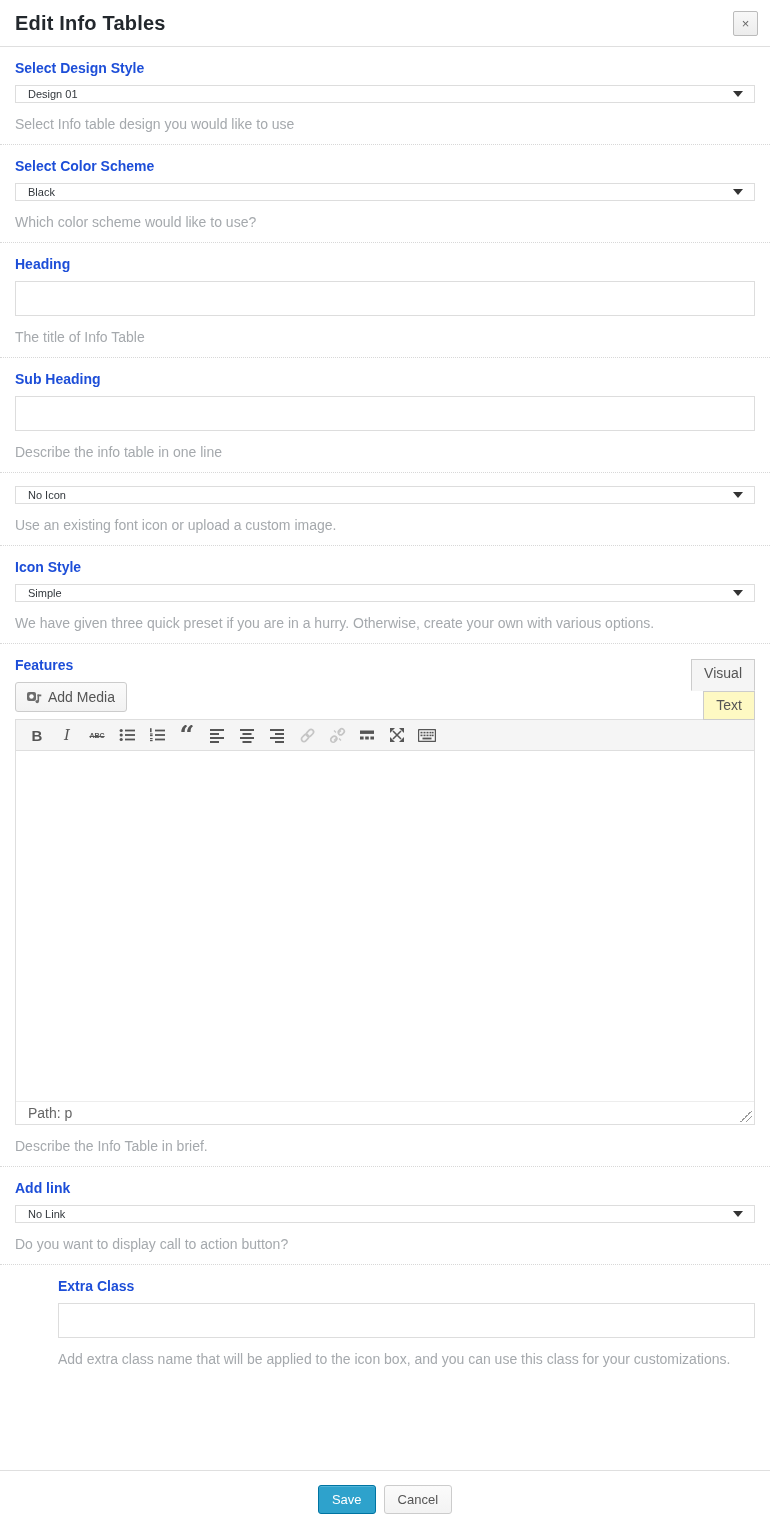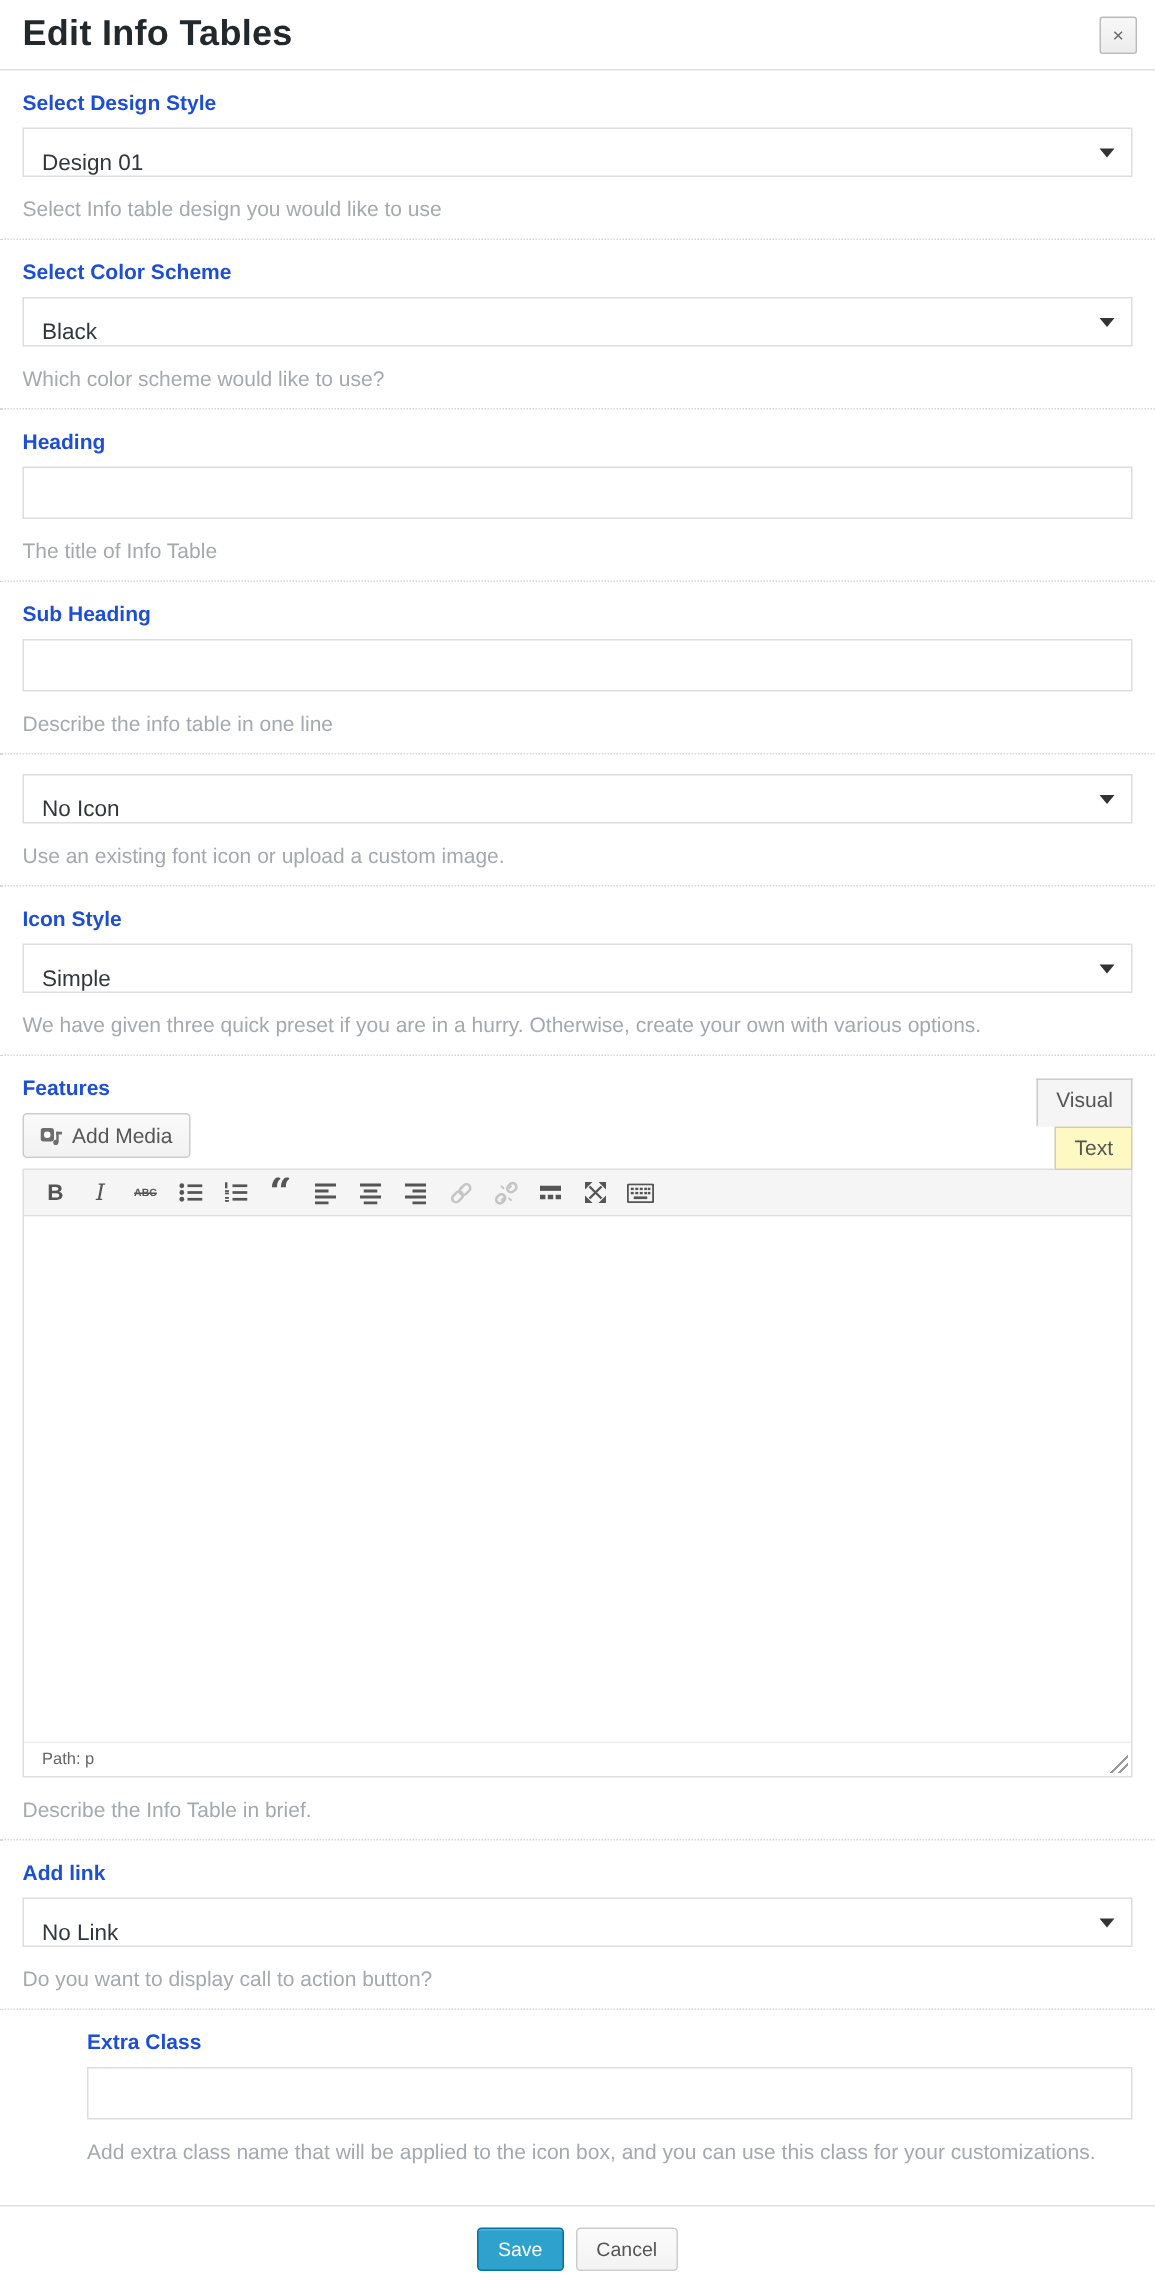--- a/index.html
+++ b/index.html
@@ -12,21 +12,21 @@
     flex-direction: column;
   }
   
   .modal-header {
     flex: 0 0 47px;
     border-bottom: 1px solid #dfdfdf;
     display: flex;
     align-items: center;
     padding: 0 12px 0 15px;
   }
-  .modal-title { font-size: 24px; font-weight: bold; color: #23282d; letter-spacing: .2px; }
+  .modal-title { font-size: 20px; font-weight: bold; color: #23282d; letter-spacing: .2px; }
   .close-btn {
     margin-left: auto;
     width: 25px; height: 25px;
     background: linear-gradient(#f8f8f8, #ececec);
     border: 1px solid #bbbbbb;
     border-radius: 2px;
     color: #666;
     font-size: 13px; line-height: 23px;
     text-align: center;
     cursor: pointer;
@@ -35,27 +35,27 @@
   .modal-body { flex: 1 1 auto; }
   .section {
     padding: 13px 15px 12px 15px;
     border-bottom: 1px dotted #d8d8d8;
   }
   .field-label { font-size: 14px; font-weight: bold; color: #1d4ed8; margin-bottom: 9px; }
   .help-text { font-size: 14px; color: #a5a9ad; margin-top: 13px; }
   
   .select-box {
     position: relative;
-    height: 33px;
+    height: 18px;
     background: #fff;
     border: 1px solid #ddd;
     display: flex;
-    align-items: flex-end;
+    align-items: center;
     padding: 0 30px 0 12px;
-    font-size: 15px;
+    font-size: 11px;
     color: #32373c;
     cursor: pointer;
   }
   .select-arrow {
     position: absolute;
     right: 11px; top: 50%;
     margin-top: -3px;
     width: 0; height: 0;
     border-left: 5px solid transparent;
     border-right: 5px solid transparent;
@@ -124,21 +124,21 @@
     background: #fff;
     outline: none;
   }
   .editor-statusbar {
     position: relative;
     height: 23px;
     border-top: 1px solid #ededed;
     background: #fff;
     display: flex; align-items: center;
     padding: 0 12px;
-    font-size: 11px; color: #666;
+    font-size: 14px; color: #666;
   }
   .resize-handle {
     position: absolute; right: 2px; bottom: 2px;
     width: 12px; height: 12px;
     background:
       linear-gradient(135deg, transparent 0 50%, #999 50% 57%, transparent 57% 72%, #999 72% 79%, transparent 79%);
     cursor: se-resize;
   }
   
   .modal-footer {

